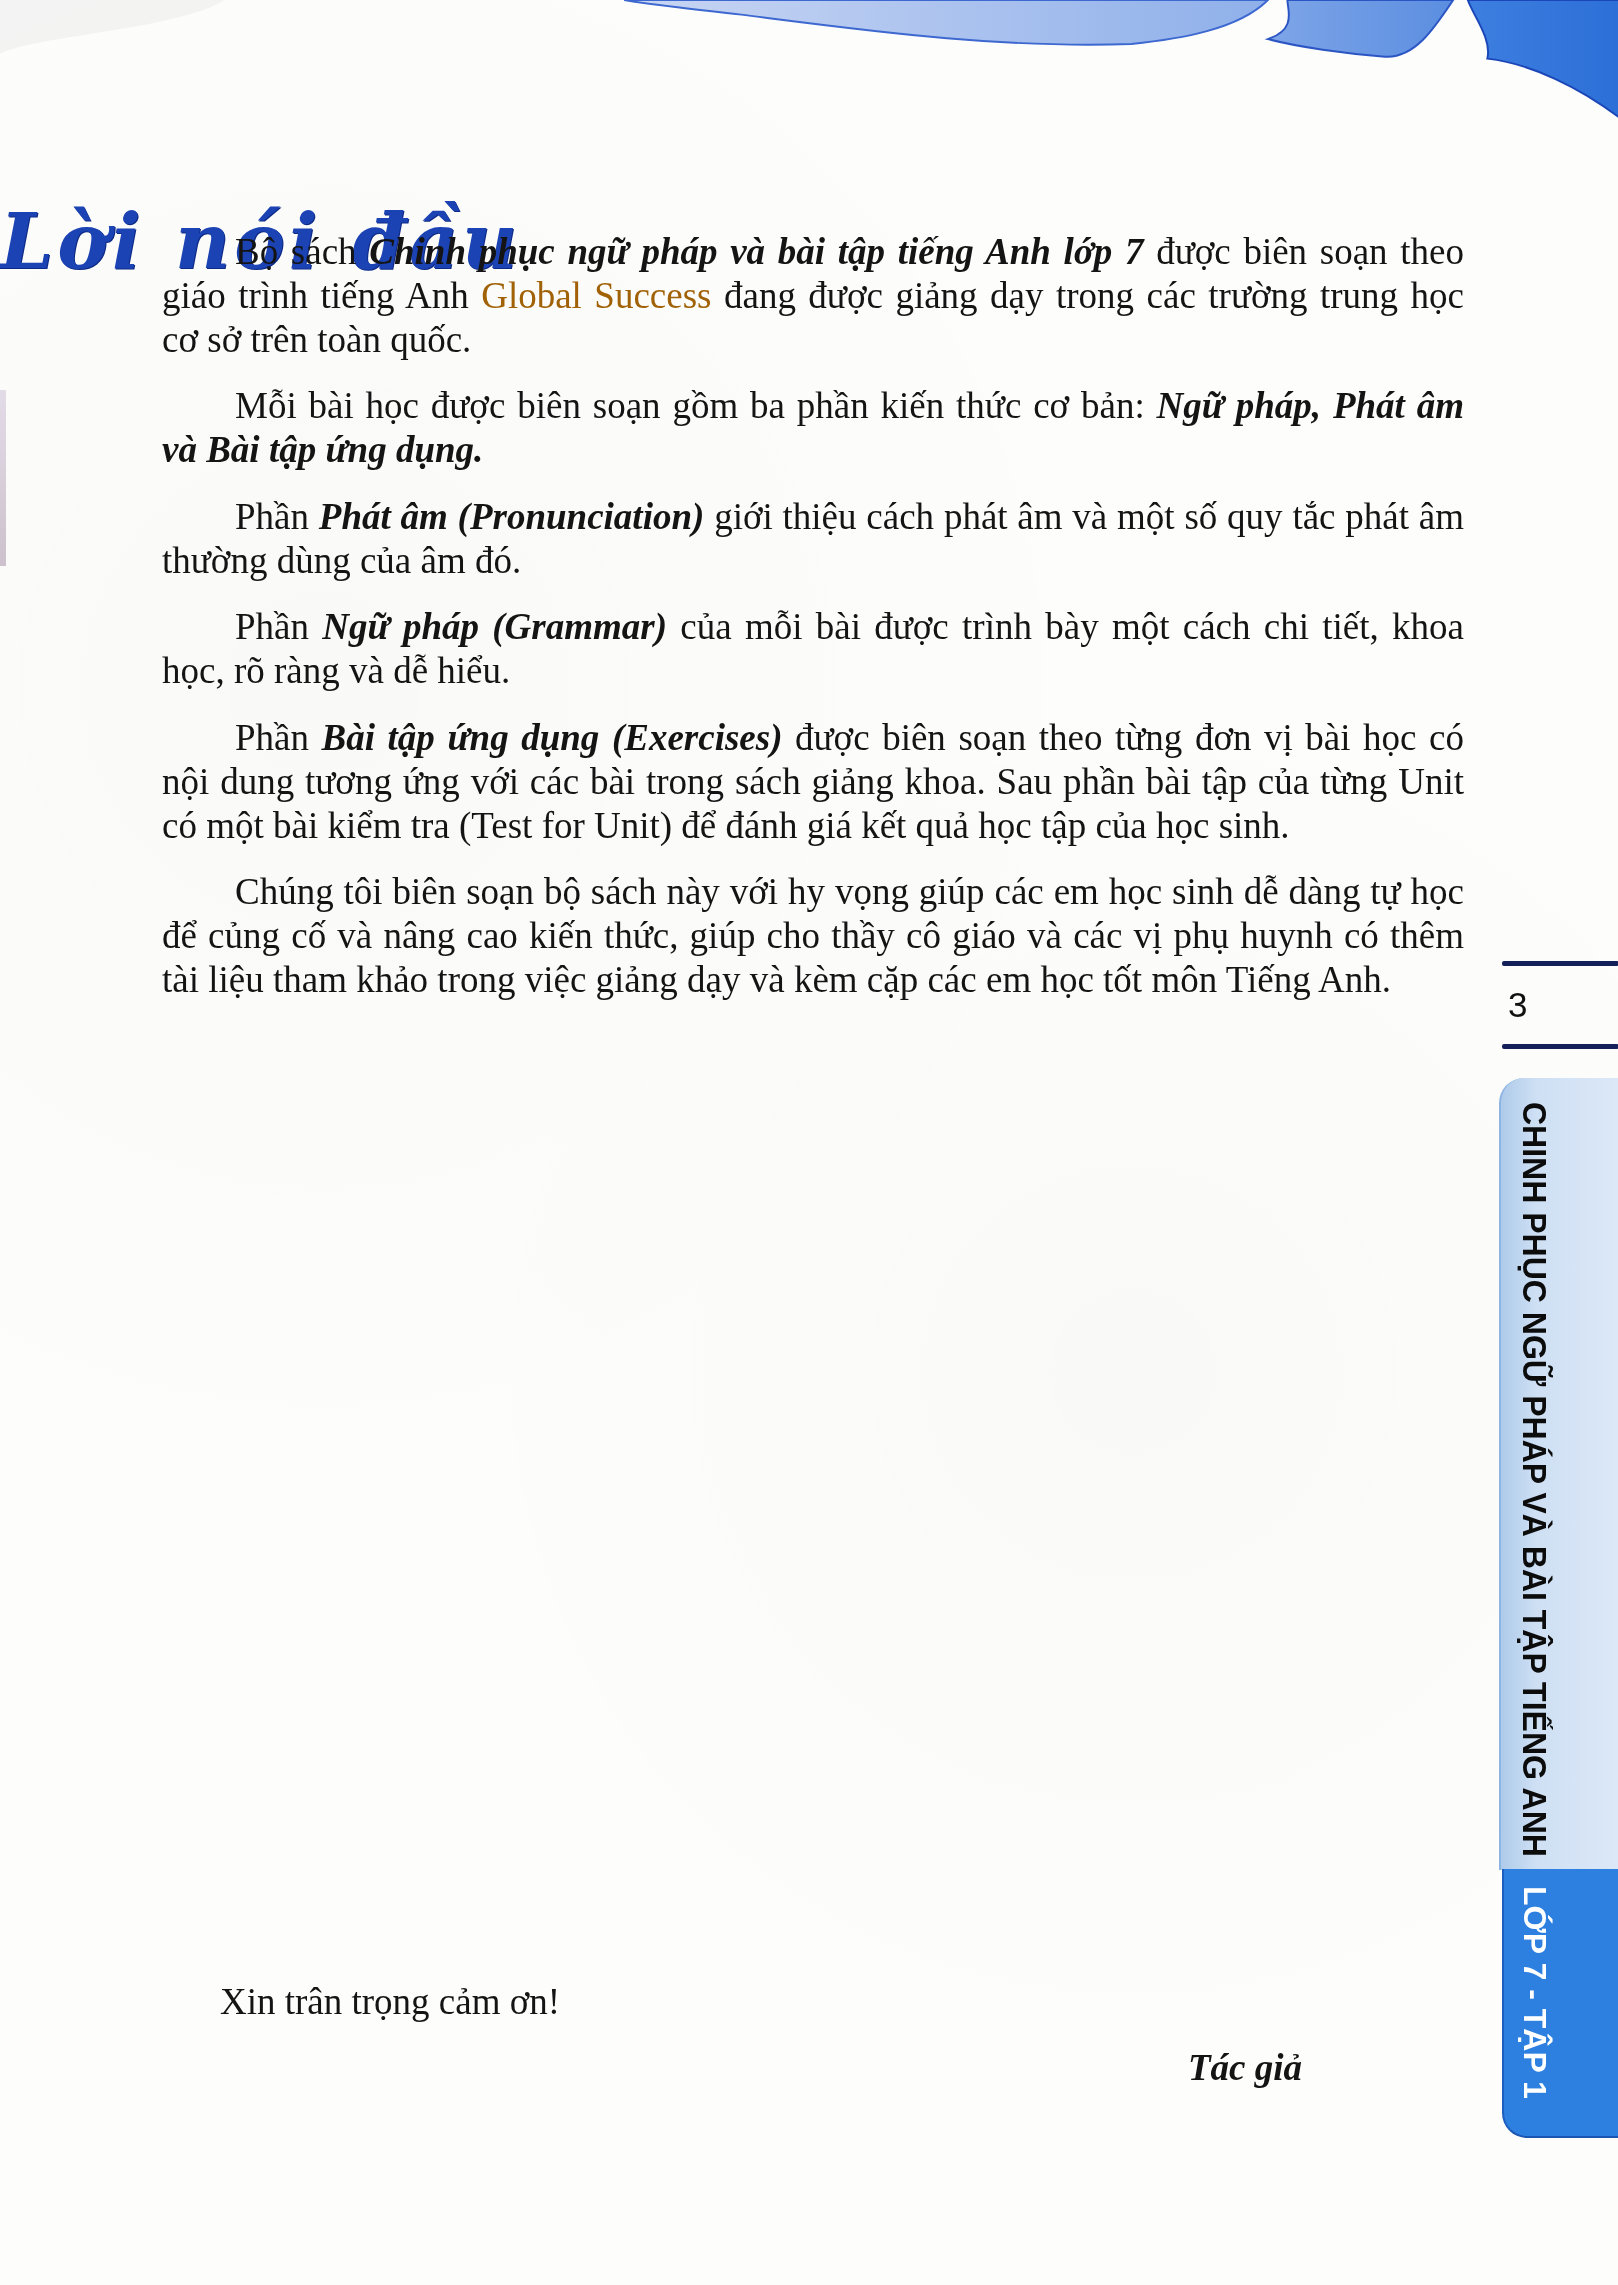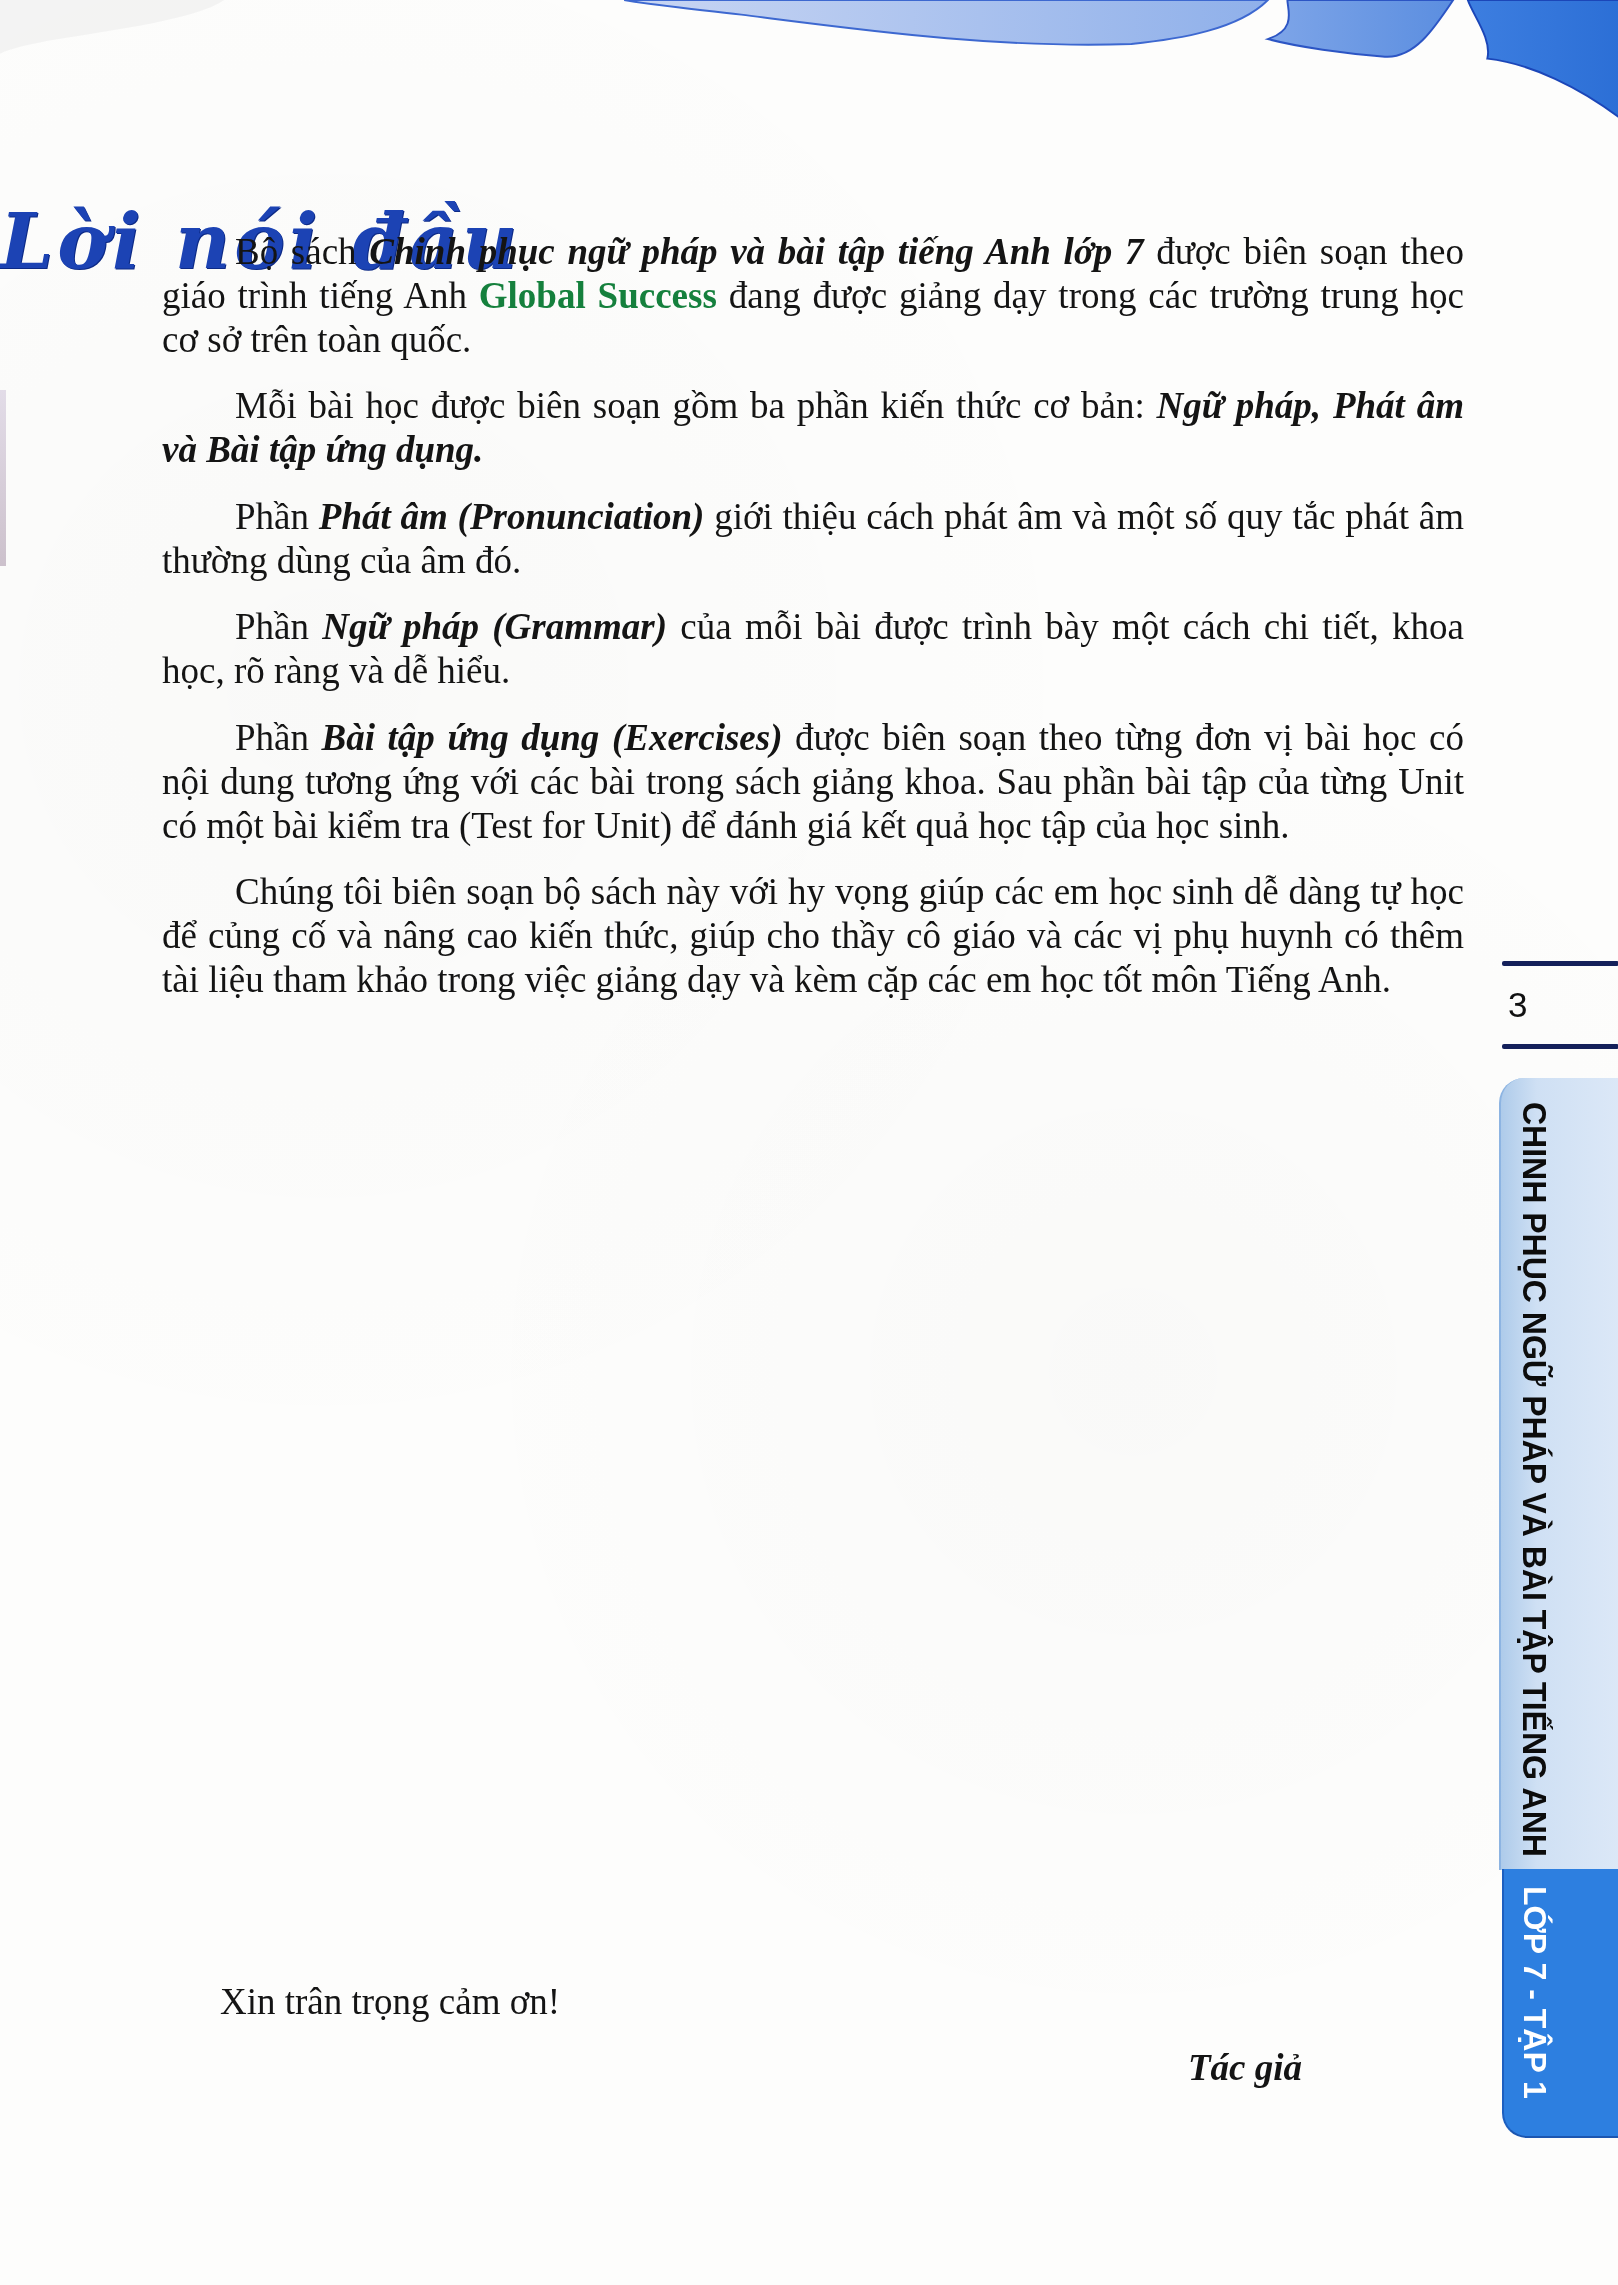--- a/index.html
+++ b/index.html
@@ -33,21 +33,21 @@
     text-shadow: 1px 1px 0 #0d2a86;
   }
   .body-text {
     position: absolute; left: 162px; top: 230px; width: 1302px;
     font-size: 37px; line-height: 44px;
   }
   .para { margin: 0 0 22.4px 0; text-indent: 73px; text-align: justify; }
   .para b { font-weight: bold; font-style: italic; }
   .para i, .para .bi { font-style: italic; }
   .para .bi { font-weight: bold; }
-  .brand { color: #15803d; font-weight: bold; }
+  .brand { color: #a16207; font-weight: normal; }
   .closing {
     position: absolute; left: 220px; top: 1980px;
     font-size: 37px; 
   }
   .signature {
     position: absolute; left: 1188px; top: 2046px;
     font-size: 37px; font-style: italic; font-weight: bold;
   }
   
   .rule { position: absolute; left: 1502px; width: 117px; height: 4.9px; background: #14205a; border-radius: 2px; }

